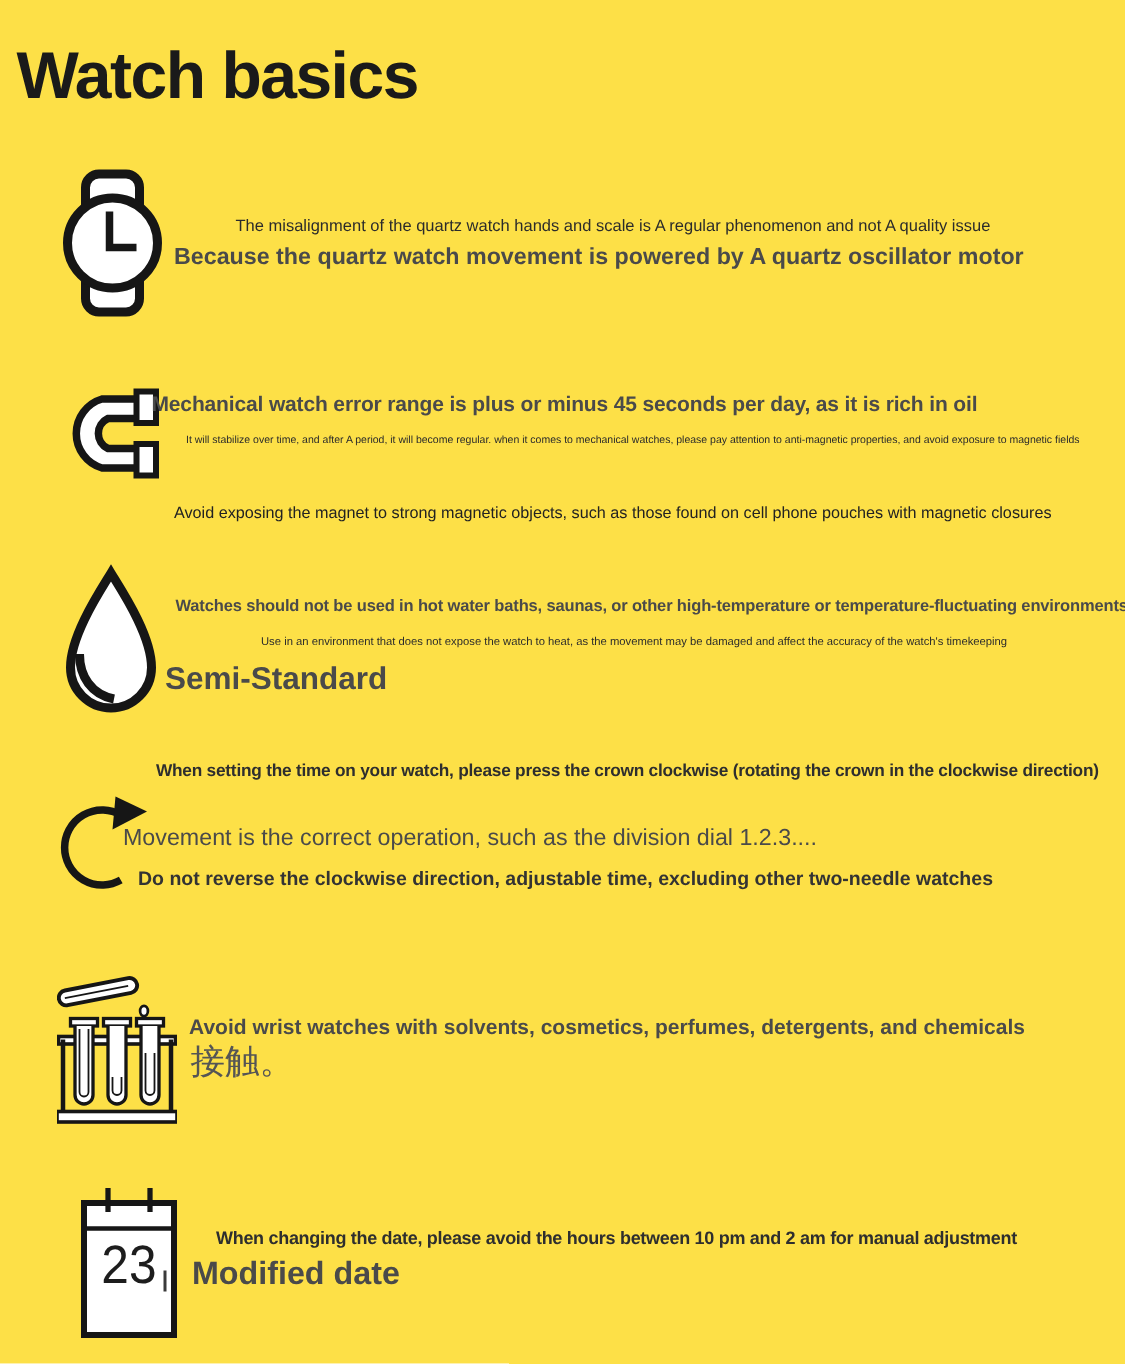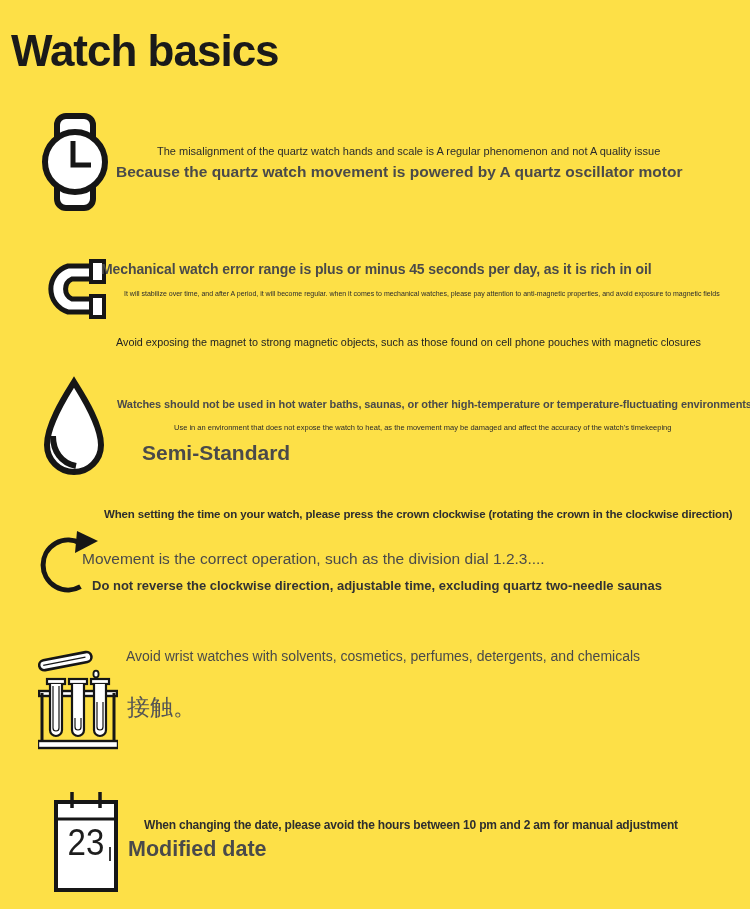--- a/index.html
+++ b/index.html
@@ -23,29 +23,29 @@
   .s1-l2 { left:116px; top:163px; font-size:15.5px; font-weight:700; color:#4a4a4a; }
 
   
   .s2-l1 { left:101px; top:261px; font-size:14px; font-weight:700; color:#4a4a4a; letter-spacing:-0.1px; }
   .s2-l2 { left:124px; top:290px; font-size:7px; color:#2b2b2b; }
   .s2-l3 { left:116px; top:312px; font-size:10.8px; color:#222;margin-top:24px; }
 
   
   .s3-l1 { left:117px; top:398px; font-size:11px; font-weight:700; color:#4a4a4a; letter-spacing:-0.1px; }
   .s3-l2 { left:174px; top:423px; font-size:7.5px; color:#2b2b2b; }
-  .s3-l3 { left:110px; top:440px; font-size:21px; font-weight:700; color:#4a4a4a;margin-left:32px; }
+  .s3-l3 { left:110px; top:440px; font-size:21px; font-weight:700; color:#4a4a4a; }
 
   
   .s4-l1 { left:104px; top:508px; font-size:11.5px; font-weight:700; color:#2e2e2e; letter-spacing:-0.15px; }
   .s4-l2 { left:82px;  top:550px; font-size:15.5px; font-weight:400; color:#4a4a4a; }
   .s4-l3 { left:92px;  top:578px; font-size:13px; font-weight:700; color:#333; }
 
   
-  .s5-l1 { left:126px; top:648px; font-size:14px; font-weight:400; color:#4a4a4a; }
+  .s5-l1 { left:126px; top:676px; font-size:14px; font-weight:700; color:#4a4a4a; }
   .s5-l2 { left:127px; top:694px; font-size:23px; color:#555; }
 
   
   .s6-l1 { left:144px; top:818px; font-size:12px; font-weight:700; color:#2e2e2e; letter-spacing:-0.2px; }
   .s6-l2 { left:128px; top:837px; font-size:21.5px; font-weight:700; color:#4a4a4a; }
 
   .icon-watch    { left:40px; top:112px; width:70px; height:100px; }
   .icon-magnet   { left:38px; top:257px; width:68px; height:64px;  }
   .icon-drop     { left:38px; top:376px; width:72px; height:102px; }
   .icon-rotate   { left:38px; top:526px; width:64px; height:76px;  }
@@ -107,21 +107,21 @@
 
   <div>
     <span class="icon icon-rotate">
       <svg viewBox="0 0 64 76" fill="none">
         <path d="M42.5 17.3 A25 25 0 1 0 42.5 60.7" stroke="#161616" stroke-width="5" fill="none"></path>
         <polygon points="39,5 60,15 37,27" fill="#161616"></polygon>
       </svg>
     </span>
     <div class="ln s4-l1">When setting the time on your watch, please press the crown clockwise (rotating the crown in the clockwise direction)</div>
     <div class="ln s4-l2">Movement is the correct operation, such as the division dial 1.2.3....</div>
-    <div class="ln s4-l3">Do not reverse the clockwise direction, adjustable time, excluding quartz two-needle saunas</div>
+    <div class="ln s4-l3">Do not reverse the clockwise direction, adjustable time, excluding other two-needle watches</div>
   </div>
 
   <div>
     <span class="icon icon-tubes">
       <svg viewBox="0 0 80 108" fill="none">
         <g transform="rotate(-11 28 18)">
           <rect x="1" y="12" width="53" height="10" rx="5" fill="#fff" stroke="#161616" stroke-width="2.6"></rect>
           <line x1="5" y1="17" x2="48" y2="17" stroke="#161616" stroke-width="1.2"></line>
         </g>
         <ellipse cx="58" cy="30" rx="2.6" ry="3.4" fill="#fff" stroke="#161616" stroke-width="1.8"></ellipse>

